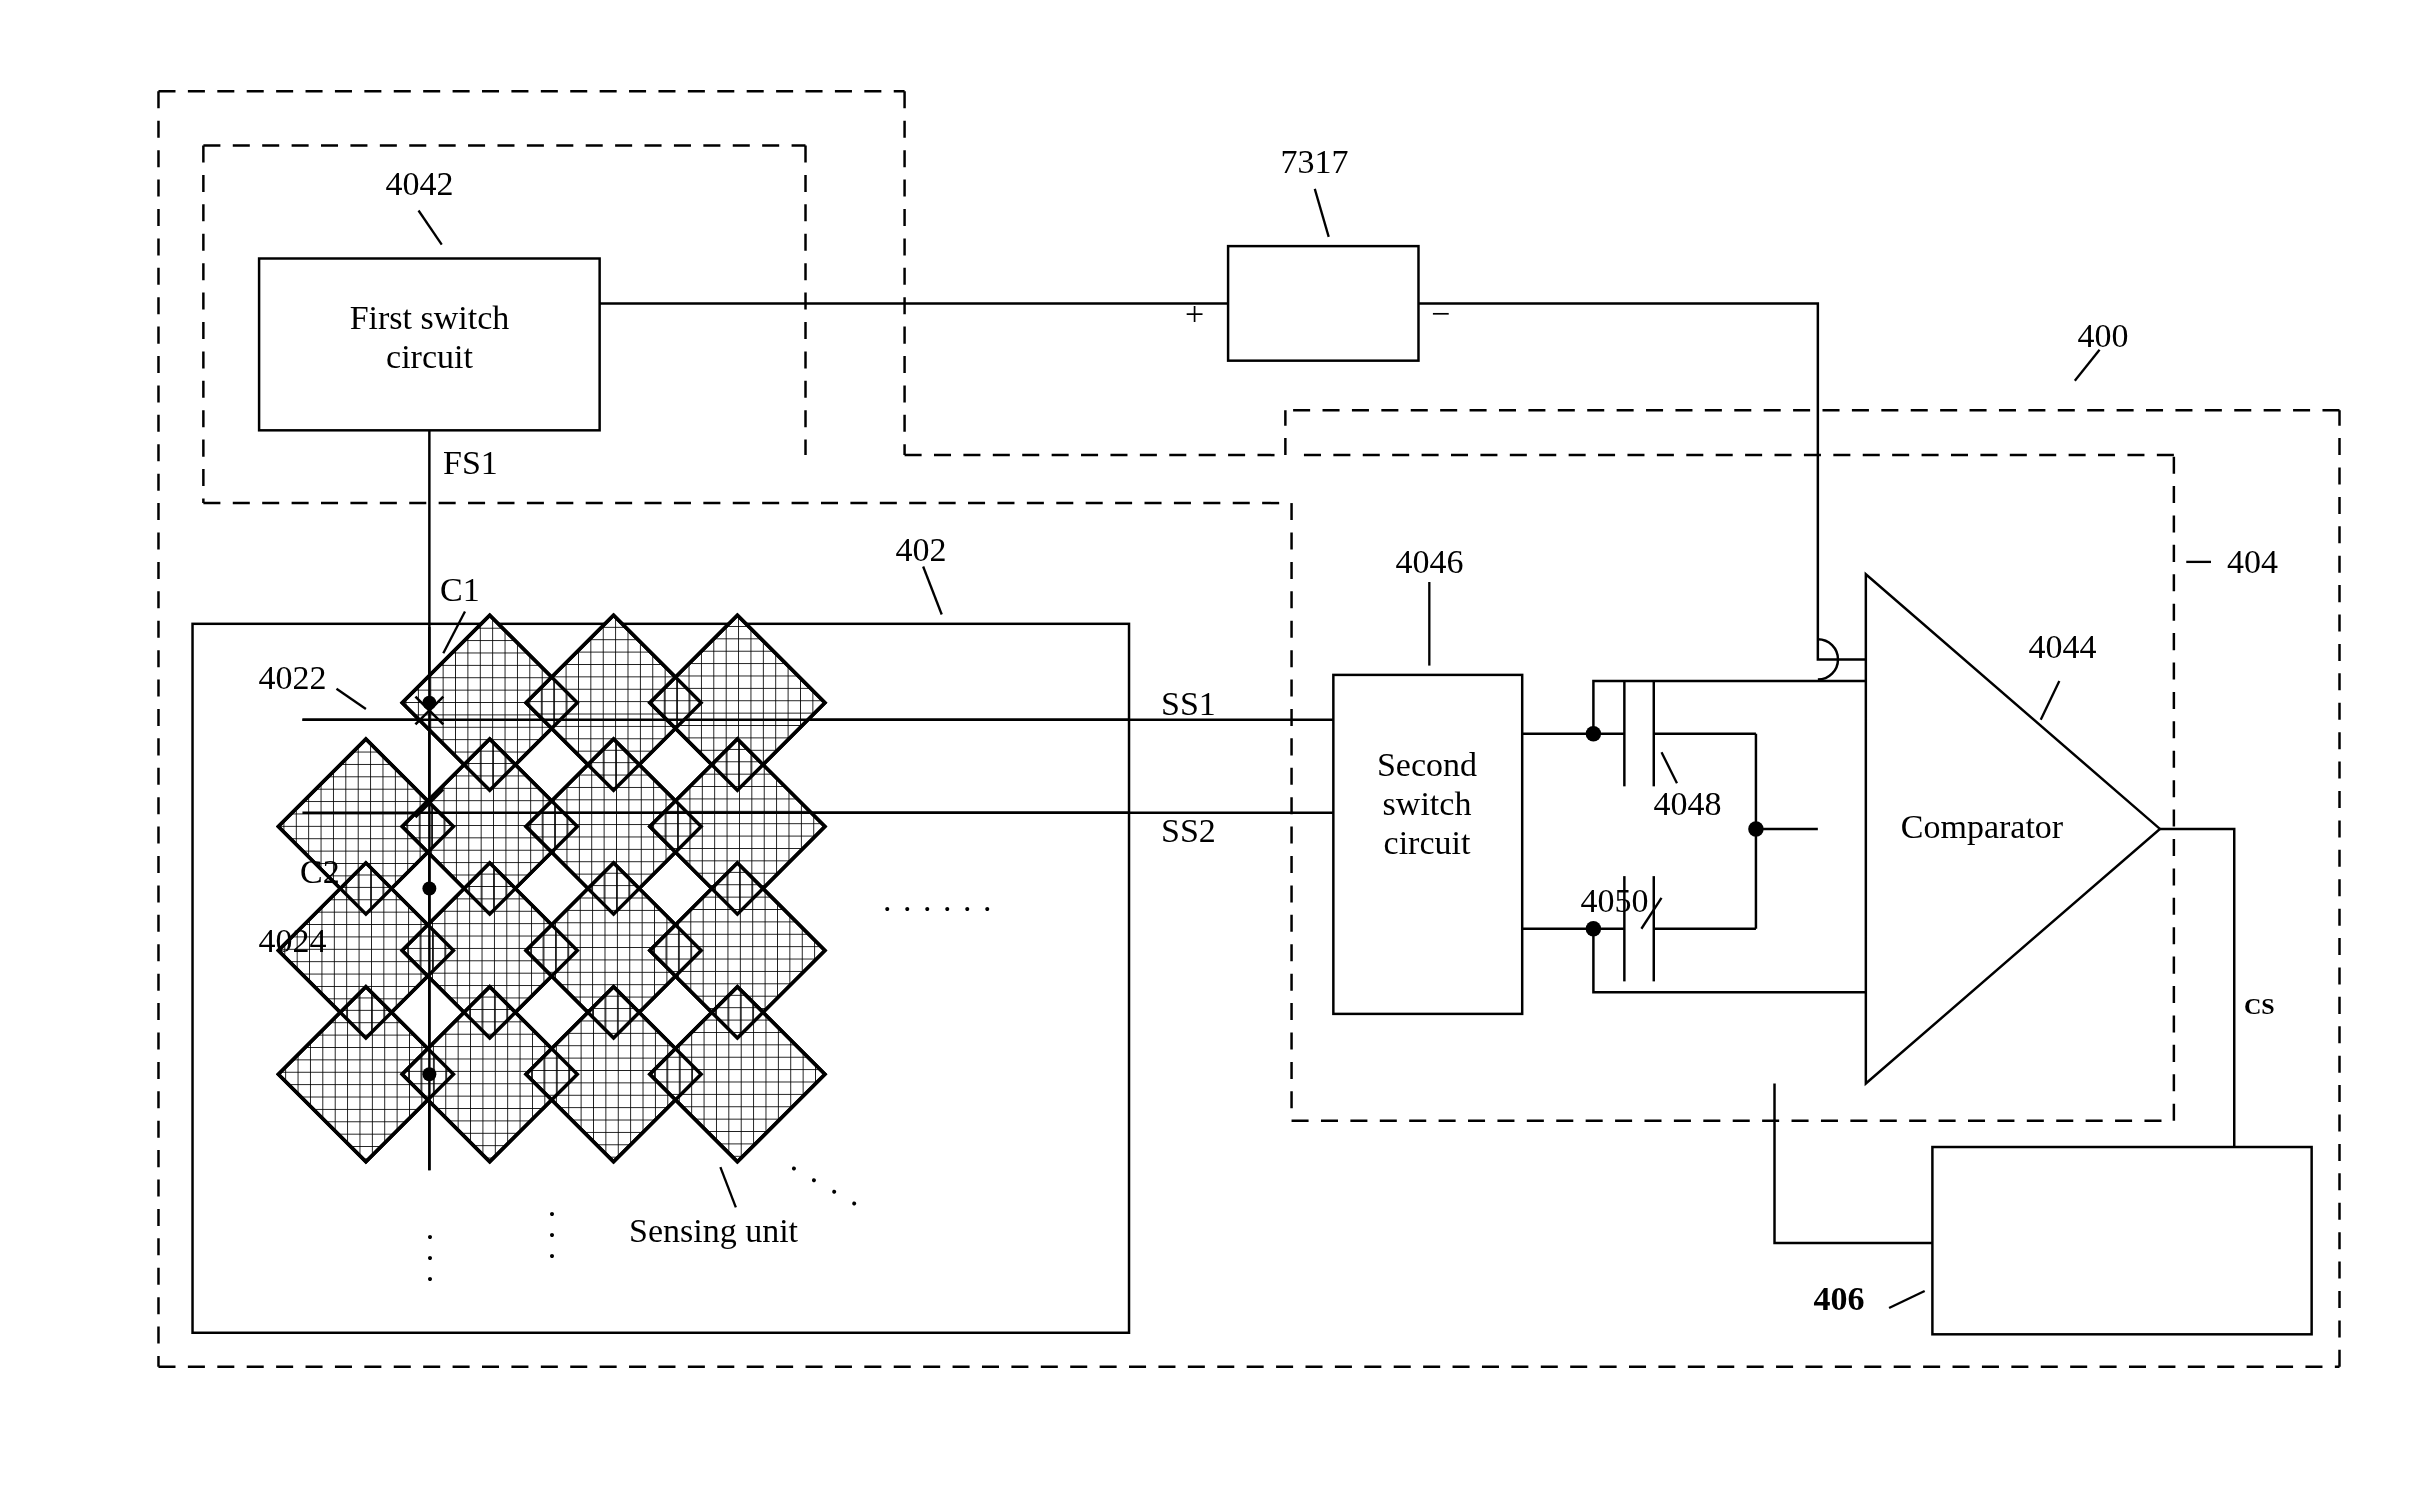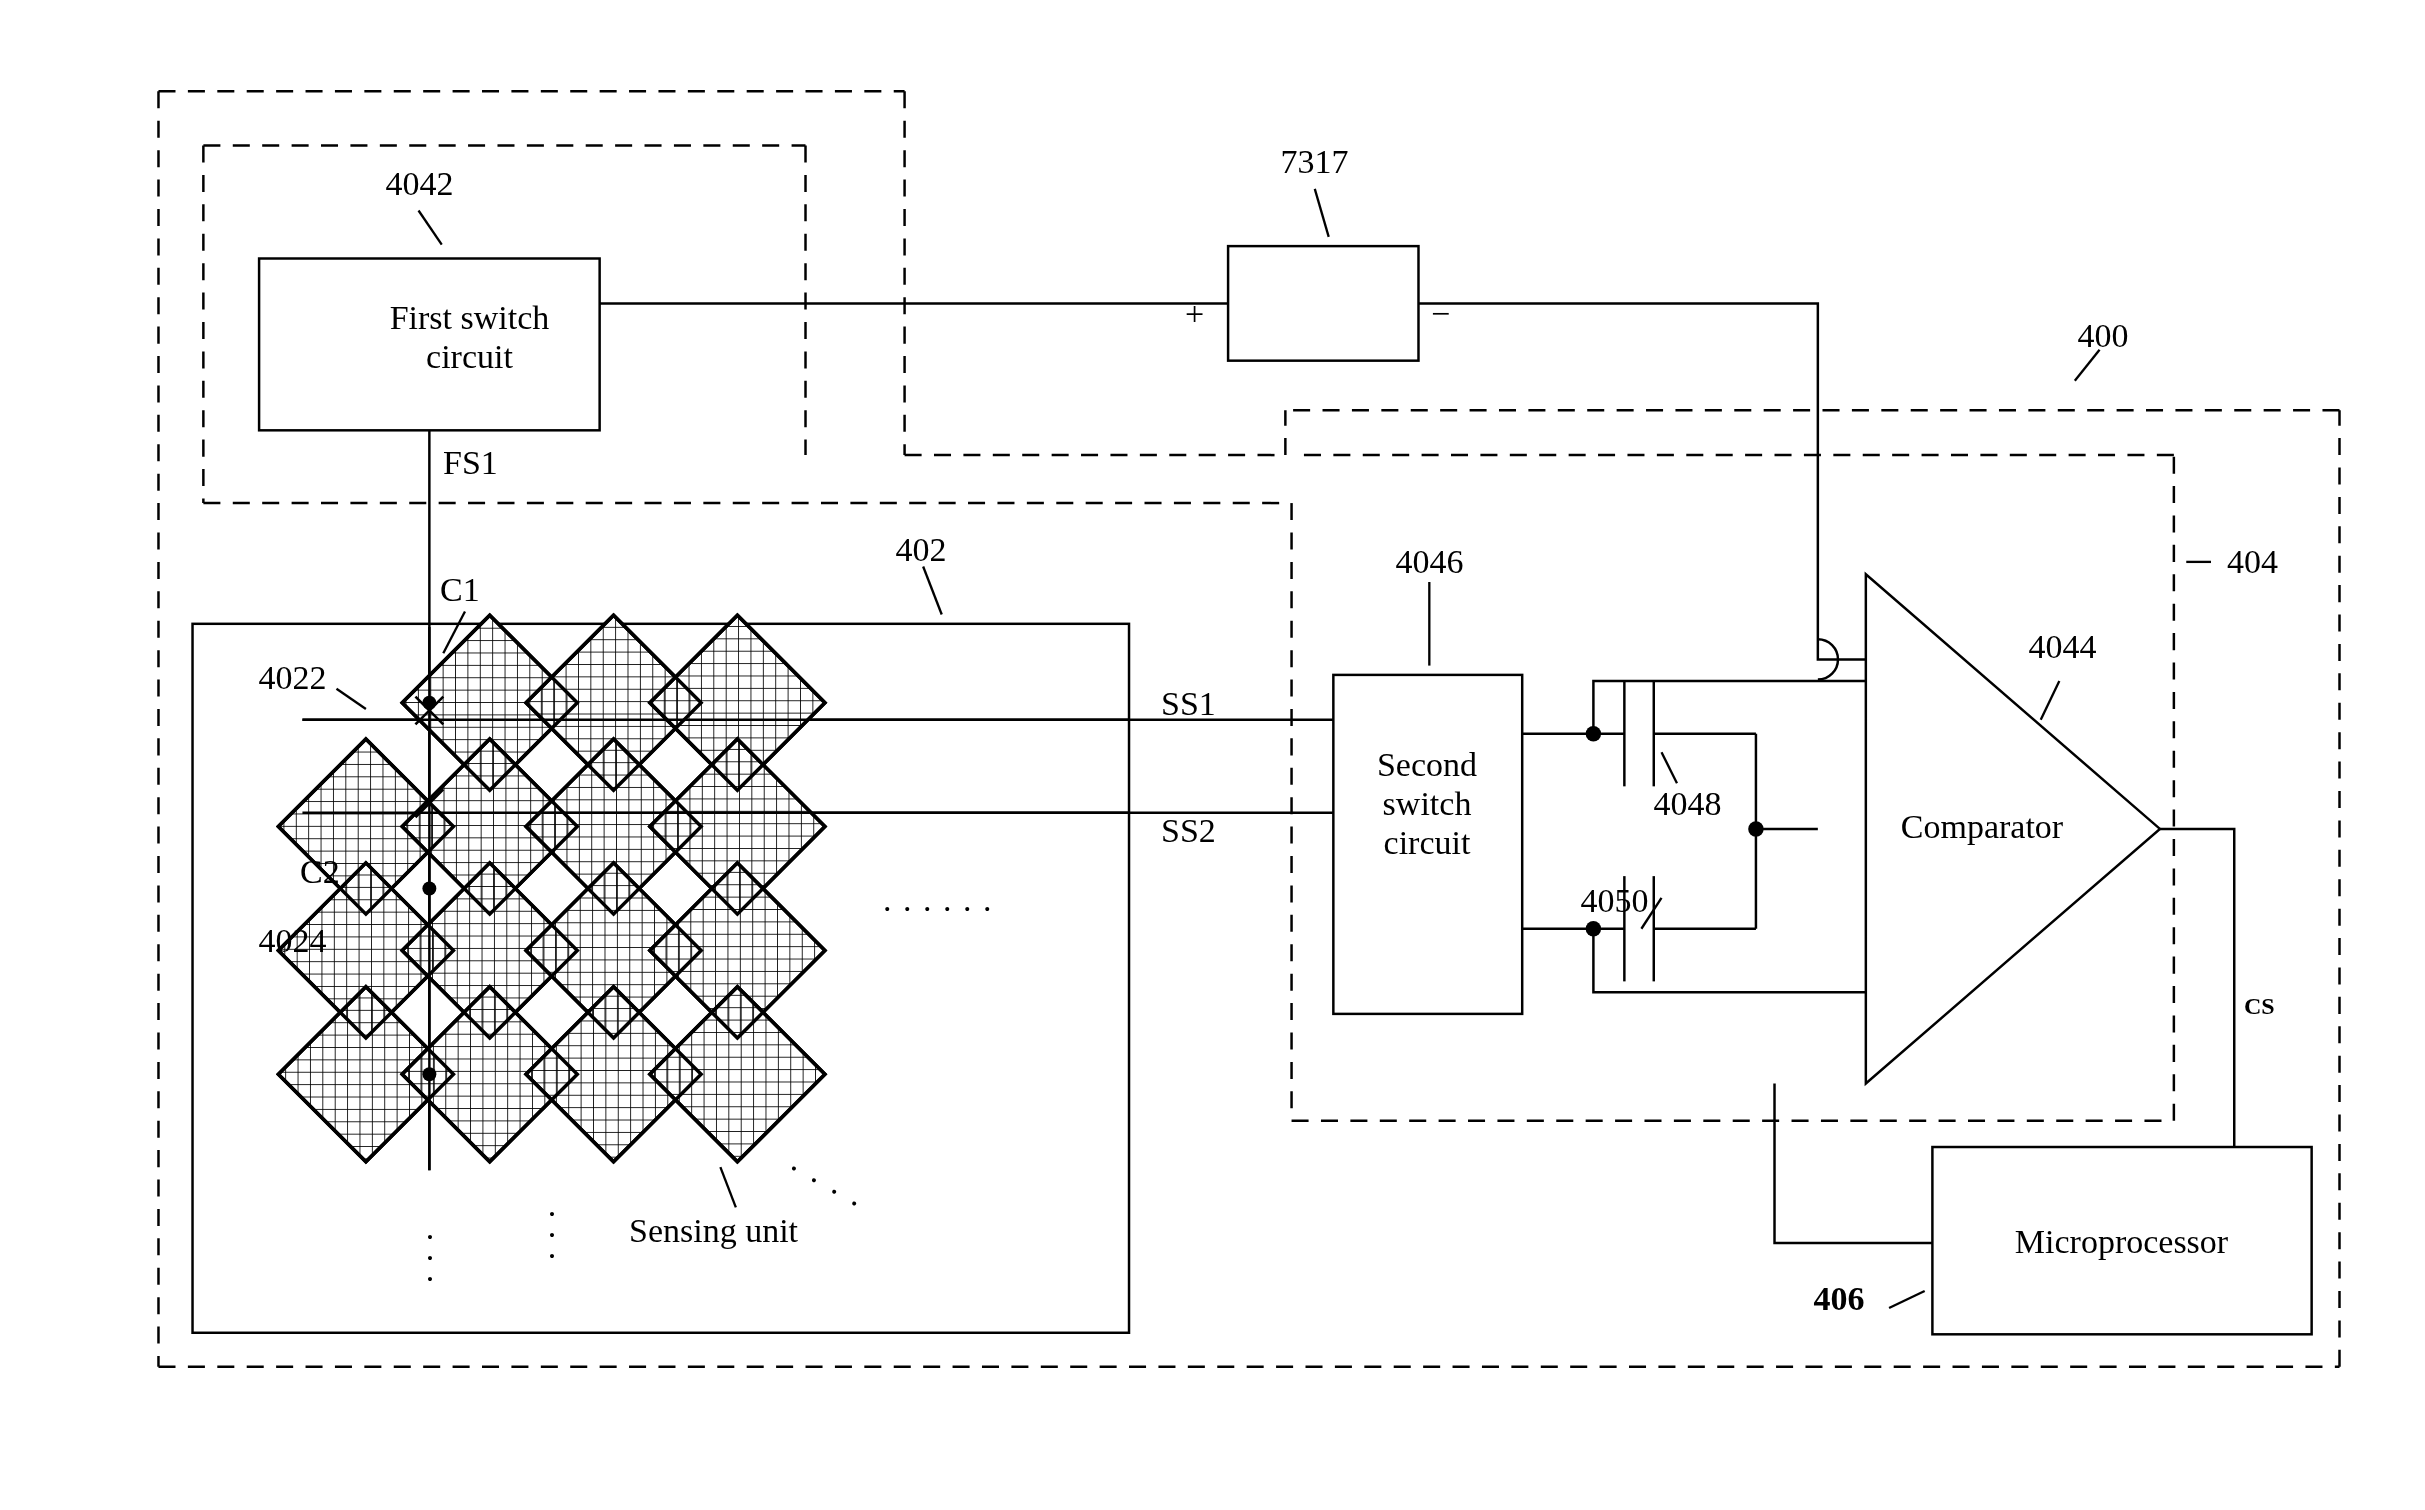--- a/index.html
+++ b/index.html
@@ -203,35 +203,34 @@
       <circle cx="554" cy="1028" r="0"></circle>
       <circle cx="554" cy="1148" r="9"></circle>
       <circle cx="554" cy="1388" r="9"></circle>
     </g>
 
     <g stroke="#000000" stroke-width="3.2" fill="none">
       <path d="M 2348,826 A 26 26 0 0 1 2348,878"></path>
     </g>
   </svg>
 
-  <div class="lbl c" style="left:259px; top:298px; width:341px; font-size:34px;padding-left:40px;">First switch
+  <div class="lbl c" style="left:259px; top:298px; width:341px; font-size:34px;">First switch
 circuit</div>
 
 
   <div class="lbl" style="left:1185px; top:294px; font-size:34px;">+</div>
 
   <div class="lbl" style="left:1431px; top:294px; font-size:34px;">−</div>
 
   <div class="lbl c" style="left:1325px; top:745px; width:204px; font-size:34px;">Second
 switch
 circuit</div>
 
   <div class="lbl c" style="left:1858px; top:807px; width:248px; font-size:34px;">Comparator</div>
 
-  <div class="lbl c" style="left:1932px; top:1222px; width:379px; font-size:34px;">Microprocessor</div>
 
   <div class="lbl c" style="left:350px; top:164px; width:139px; font-size:34px;">4042</div>
 
   <div class="lbl c" style="left:1245px; top:142px; width:139px; font-size:34px;">7317</div>
 
   <div class="lbl c" style="left:2045px; top:316px; width:116px; font-size:34px;">400</div>
 
   <div class="lbl" style="left:2227px; top:542px; font-size:34px;">404</div>
 
   <div class="lbl c" style="left:859px; top:530px; width:124px; font-size:34px;">402</div>

